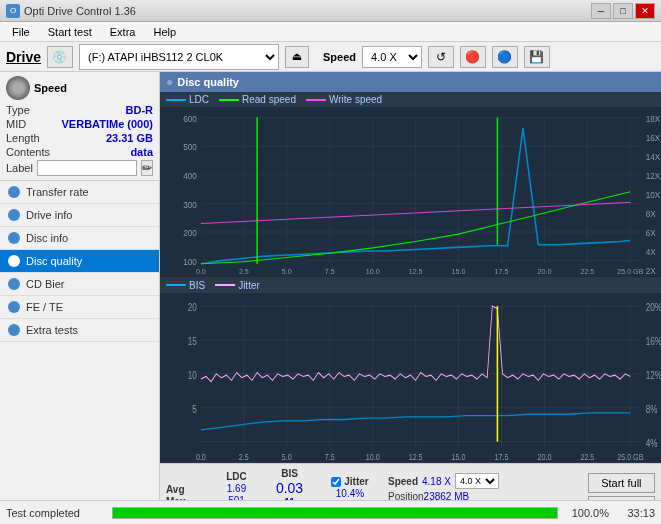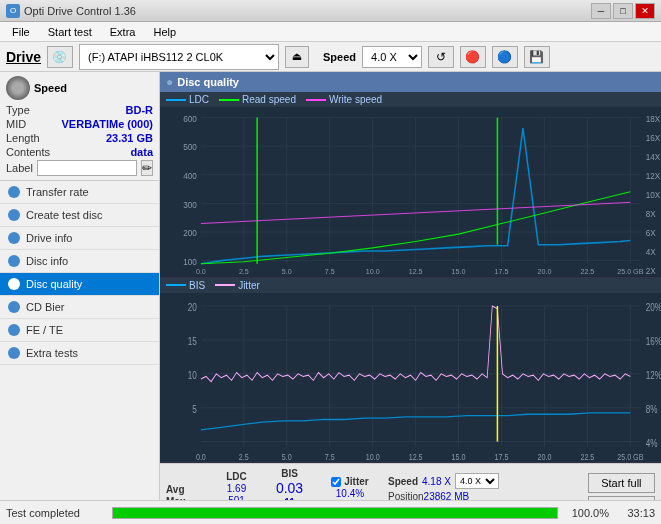--- a/index.html
+++ b/index.html
@@ -262,24 +262,20 @@
       <div class="label-row">
         <span class="disc-key">Label</span>
         <input class="label-input" type="text" style="">
         <div class="toolbar-btn" style="width:18px;height:16px;">✏</div>
       </div>
     </div>
 
     <div class="nav-item">
       <div class="nav-icon-circle"></div>
       <span>Transfer rate</span>
-    </div>
-    <div class="nav-item">
-      <div class="nav-icon-circle"></div>
-      <span>Create test disc</span>
     </div>
     <div class="nav-item">
       <div class="nav-icon-circle"></div>
       <span>Drive info</span>
     </div>
     <div class="nav-item">
       <div class="nav-icon-circle"></div>
       <span>Disc info</span>
     </div>
     <div class="nav-item active">

